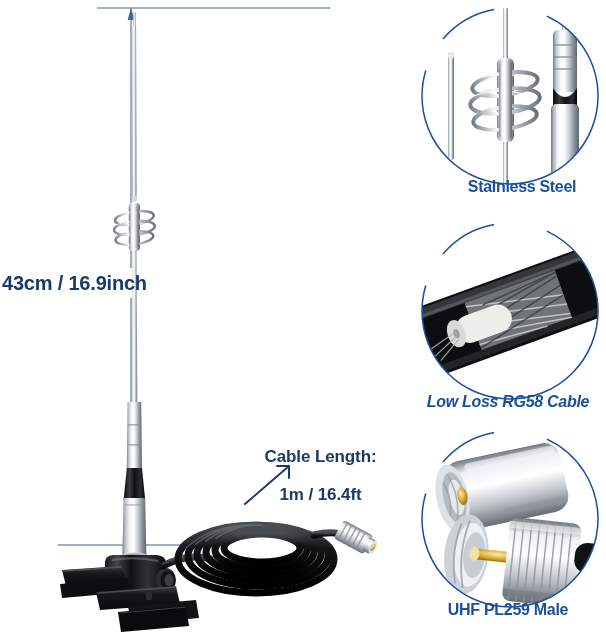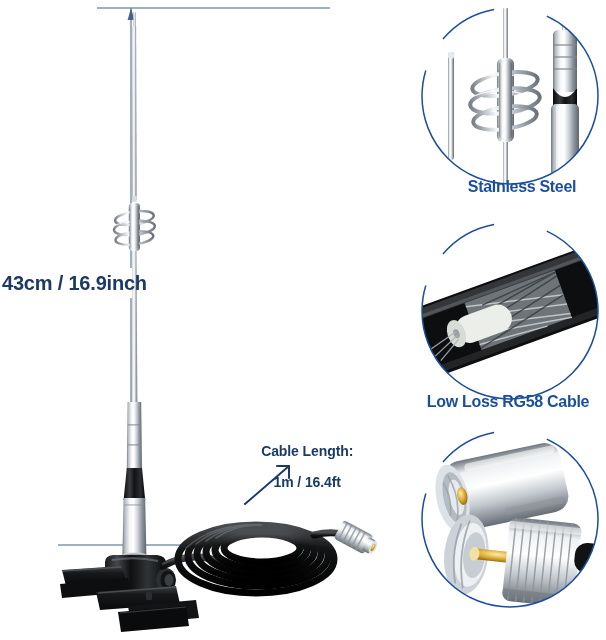--- a/index.html
+++ b/index.html
@@ -34,34 +34,34 @@
   #dim-label {
     left: 2px;
     top: 272px;
     font-size: 20px;
     letter-spacing: -0.2px;
     color: #1b3a68;
   }
   #cable-label {
     left: 246px;
     top: 428px;
-    font-size: 14px;
+    font-size: 17px;
     color: #1b3a68;
     text-align: center;
     letter-spacing: -0.1px;
   }
   .callout-label {
     font-size: 16px;
     color: #1a4f9c;
     text-align: center;
     width: 196px;
     letter-spacing: -0.3px;
   }
   #label-steel { left: 424px; top: 178px; text-align: center; }
-  #label-cable { left: 410px; top: 393px; }
+  #label-cable { left: 410px; top: 393px; font-style: italic; }
   #label-uhf   { left: 410px; top: 601px; }
 </style>
 </head>
 <body>
 
 <div id="stage">
 
   <svg class="layer" viewBox="0 0 606 640" width="606" height="640">
     <defs>
 
@@ -395,14 +395,15 @@
 
   <div class="txt" id="cable-label">
     <span>Cable Length:</span><br>
     <span>1m / 16.4ft</span>
   </div>
 
   <div class="txt callout-label" id="label-steel">Stainless Steel</div>
 
   <div class="txt callout-label" id="label-cable">Low Loss RG58 Cable</div>
 
+  <div class="txt callout-label" id="label-uhf">UHF PL259 Male</div>
 
 </div>
 
 </body></html>

